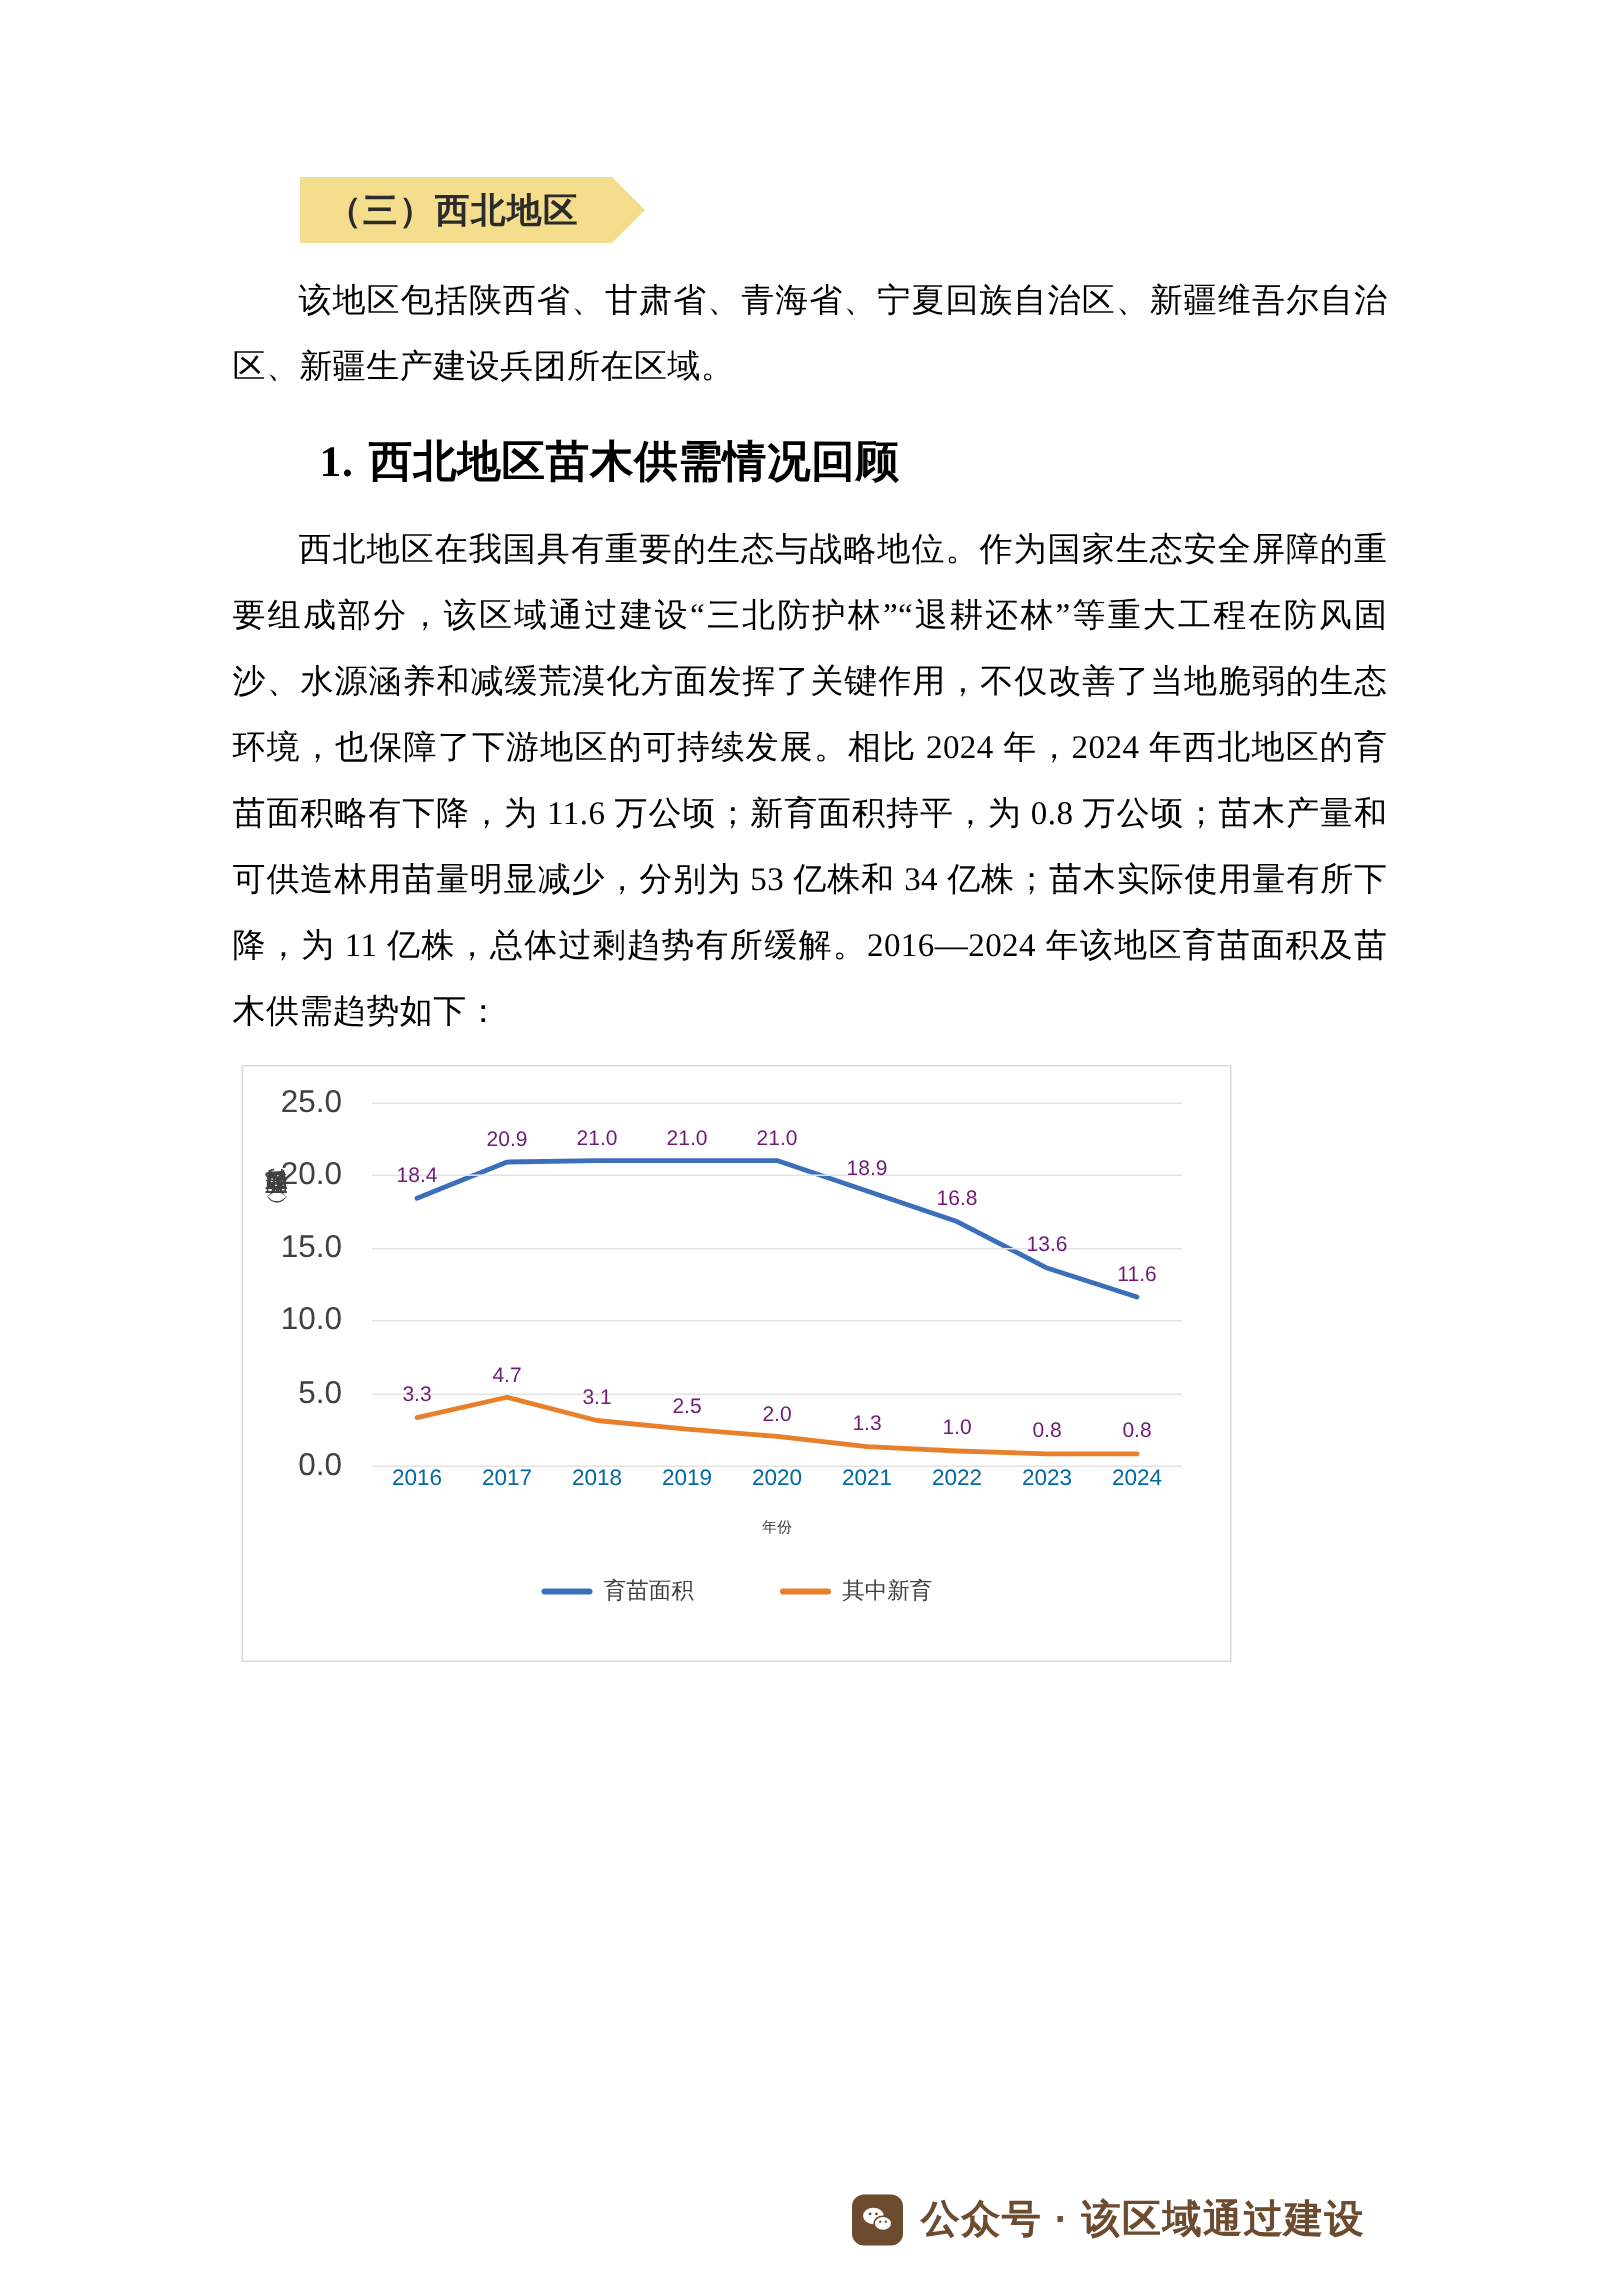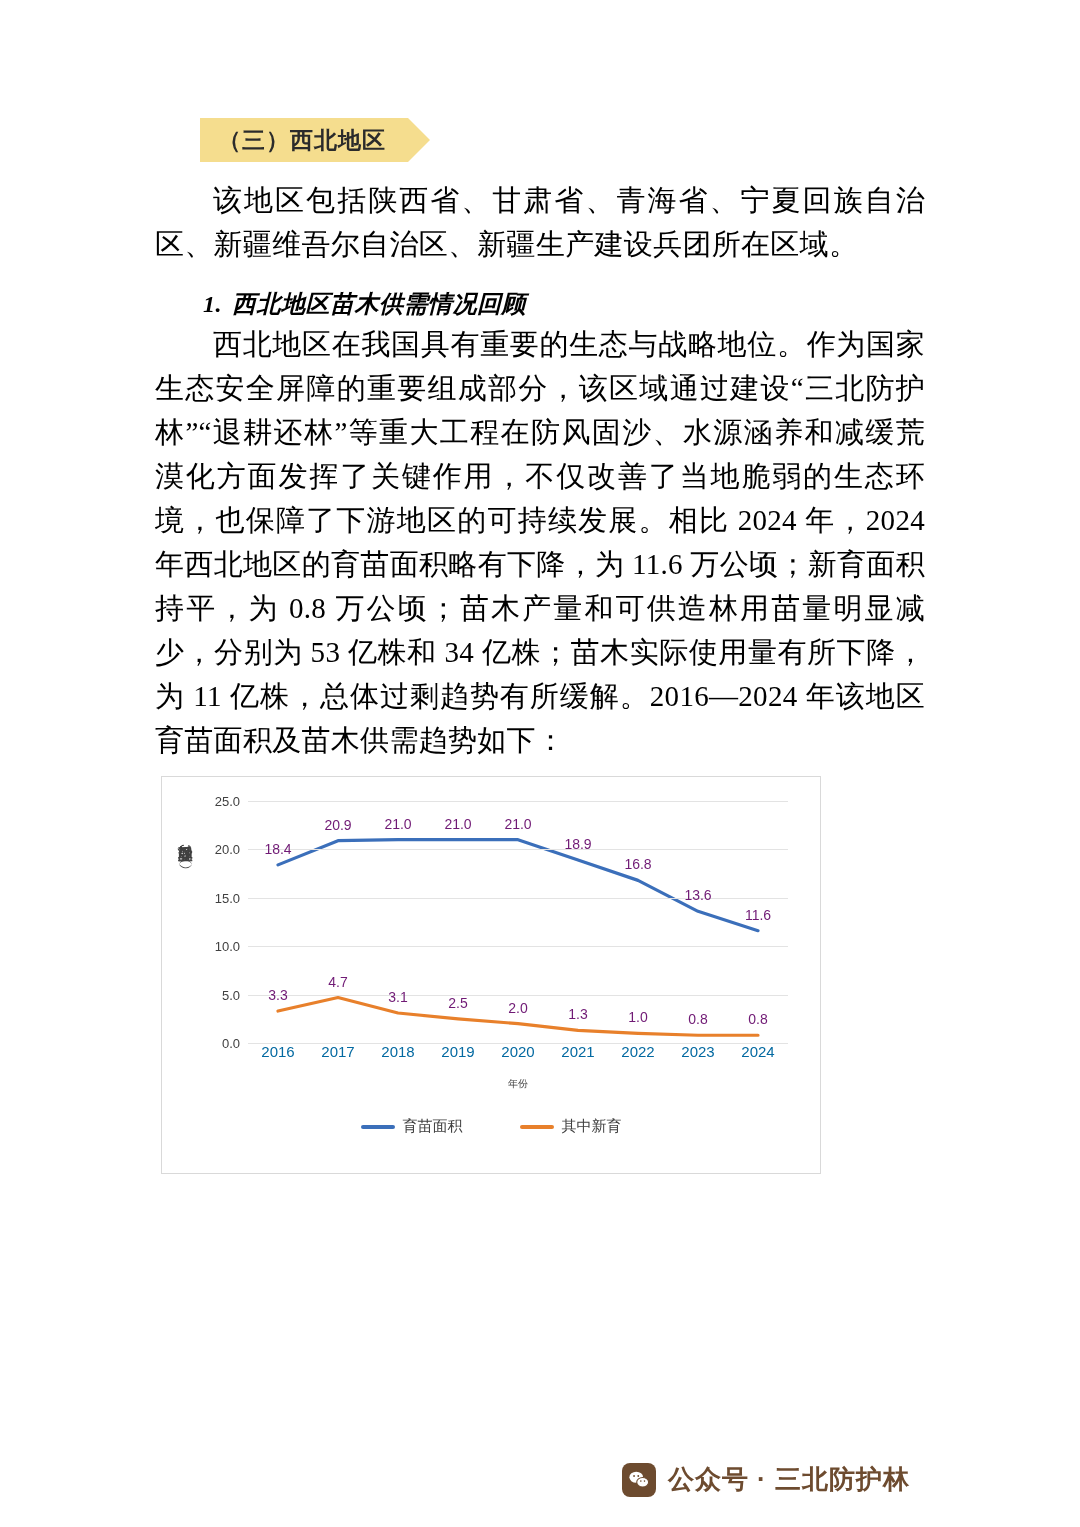--- a/index.html
+++ b/index.html
@@ -57,36 +57,35 @@
   }
   .ribbon-text {
     font-size: 23px;
     font-weight: 700;
     color: #2b2b2b;
     letter-spacing: 1px;
     font-family: "Liberation Sans", sans-serif;
     white-space: nowrap;
   }
   p.body-text {
-    font-size: 29px;
+    font-size: 22px;
     line-height: 44px;
     text-align: justify;
     text-justify: inter-ideograph;
     margin: 0 0 10px 0;
     text-indent: 2em;
     letter-spacing: 0.3px;
     font-family: Liberation Serif, serif;
   }
   h3.sub-heading {
-    font-size: 24px;
-    font-weight: 700;
-    margin: 22px 0 2px 0;
+    font-size: 29px;
+    font-weight: 700;
+    margin: 22px 0 16px 0;
     text-indent: 2em;
     letter-spacing: 0.5px;
-    font-style: italic;
   }
   h3.sub-heading .num {
     margin-right: 10px;
   }
   
   .figure {
     margin-top: 14px;
     border: 1px solid #d9d9d9;
     background: #fff;
     width: 660px;
@@ -117,23 +116,23 @@
   .plot {
     position: absolute;
     left: 86px;
     top: 24px;
     width: 540px;
     height: 242px;
   }
   .ytick {
     position: absolute;
     right: 100%;
-    margin-right: 8px;
+    margin-right: 20px;
     transform: translateY(-50%);
-    font-size: 13px;
+    font-size: 21px;
     color: #404040;
     font-family: "Liberation Sans", sans-serif;
     white-space: nowrap;
   }
   .gridline {
     position: absolute;
     left: 0;
     width: 100%;
     height: 1px;
     background: #e3e3e3;
@@ -266,15 +265,15 @@
     <span class="wechat-badge">
       <svg width="22" height="22" viewBox="0 0 24 24" aria-hidden="true">
         <ellipse cx="9" cy="9" rx="7.5" ry="6" fill="#ffffff"></ellipse>
         <ellipse cx="16" cy="14.5" rx="6.5" ry="5.2" fill="#ffffff" stroke="#6d4b2f" stroke-width="1.2"></ellipse>
         <circle cx="6.6" cy="7.6" r="1" fill="#6d4b2f"></circle>
         <circle cx="11.2" cy="7.6" r="1" fill="#6d4b2f"></circle>
         <circle cx="14" cy="13.2" r="0.85" fill="#6d4b2f"></circle>
         <circle cx="18" cy="13.2" r="0.85" fill="#6d4b2f"></circle>
       </svg>
     </span>
-    <span>公众号 · 三北防护林</span>
+    <span>公众号 · 该区域通过建设</span>
   </div>
 </div>
 
 </body></html>

